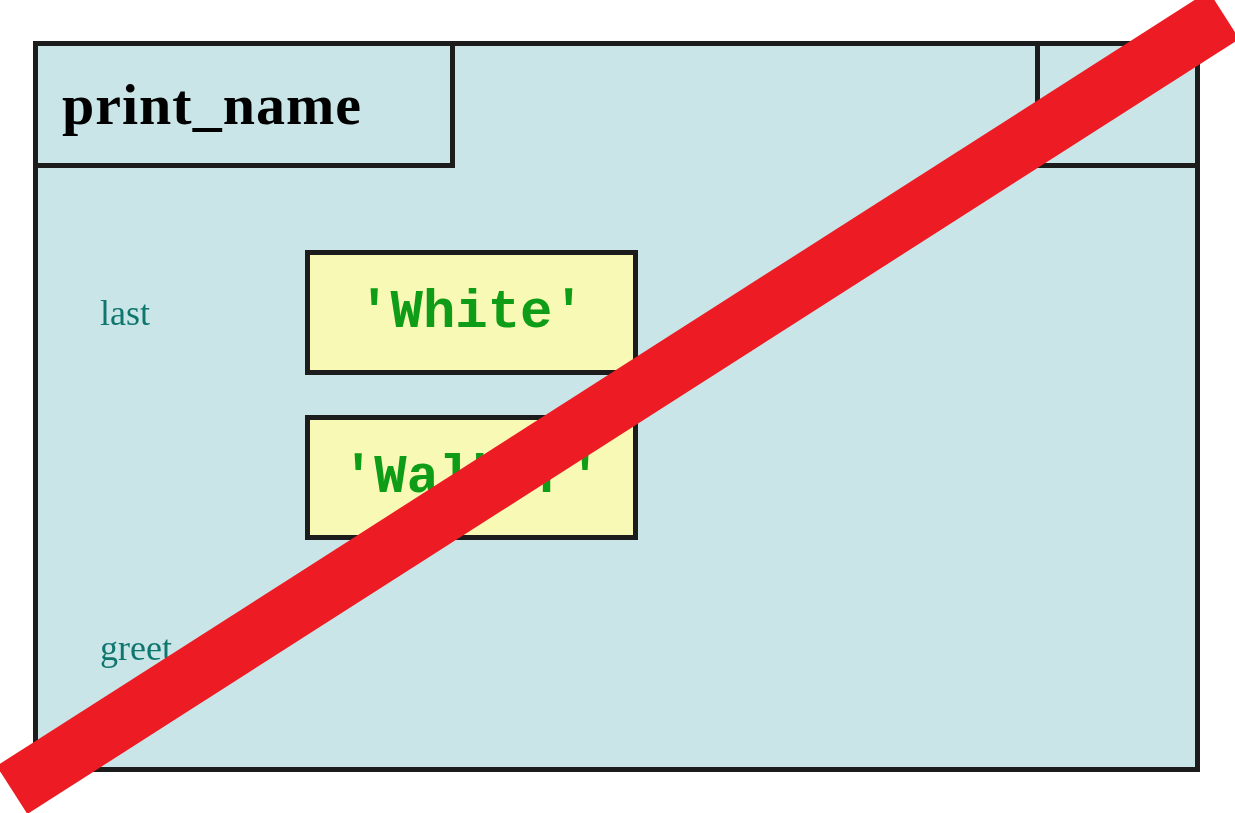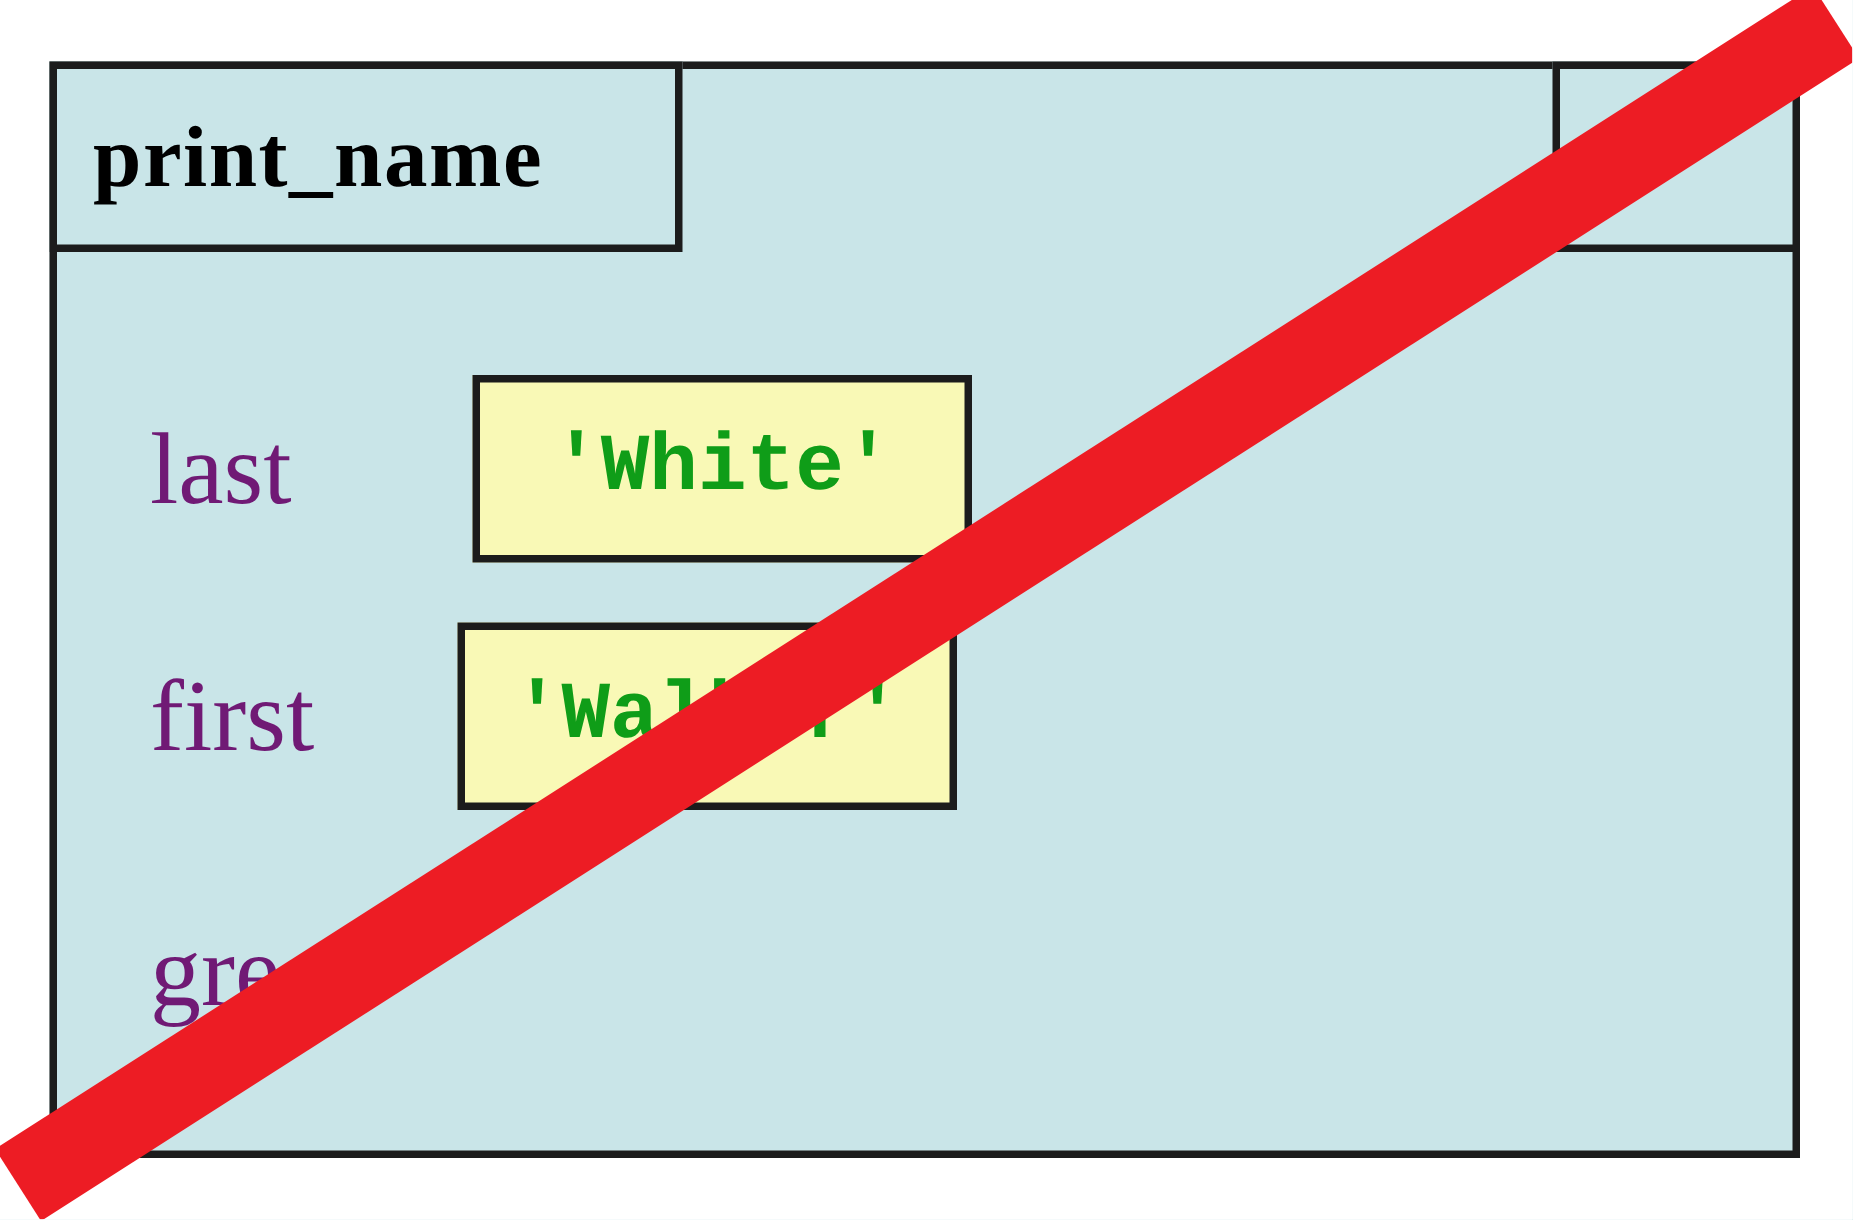--- a/index.html
+++ b/index.html
@@ -53,43 +53,43 @@
     height: 127px;
     box-sizing: border-box;
     background: #c9e5e8;
     border: 5px solid #1c1c1c;
   }
   .var-label {
     position: absolute;
     left: 100px;
     display: flex;
     align-items: center;
-    font-size: 68px;
-    color: #701a75;
+    font-size: 36px;
+    color: #0f766e;
     white-space: nowrap;
   }
   .value-box {
     position: absolute;
     box-sizing: border-box;
     background: #f9f9b6;
     border: 5px solid #1c1c1c;
     display: flex;
     align-items: center;
     justify-content: center;
   }
   .value-box .val {
     font-family: "Liberation Mono", monospace;
     font-weight: 700;
     font-size: 54px;
     color: #0f9d18;
     white-space: nowrap;
   }
   
   .label-last  { top: 250px; height: 125px; }
-  .box-last    { left: 305px; top: 250px; width: 333px; height: 125px; margin-left: 10px; }
+  .box-last    { left: 305px; top: 250px; width: 333px; height: 125px; }
   .label-first { top: 415px; height: 125px; }
   .box-first   { left: 305px; top: 415px; width: 333px; height: 125px; }
   .label-greet { top: 583px; height: 129px; }
   .box-greet   { left: 305px; top: 583px; width: 798px; height: 129px; }
 
   .strike-layer {
     position: absolute;
     left: 0;
     top: 0;
     width: 1235px;
@@ -110,23 +110,20 @@
     <span class="fname">print_name</span>
   </div>
 
   <div class="var-label label-last">
     <span>last</span>
   </div>
   <div class="value-box box-last">
     <span class="val">'White'</span>
   </div>
 
-  <div class="var-label label-first">
-    <span>first</span>
-  </div>
   <div class="value-box box-first">
     <span class="val">'Walker'</span>
   </div>
 
   <div class="var-label label-greet">
     <span>greet</span>
   </div>
 
   <svg class="strike-layer" viewBox="0 0 1235 813" xmlns="http://www.w3.org/2000/svg">
     <line id="strike-line" x1="12" y1="790" x2="1224" y2="15" stroke="#ed1c24" stroke-width="57" stroke-linecap="butt"></line>

